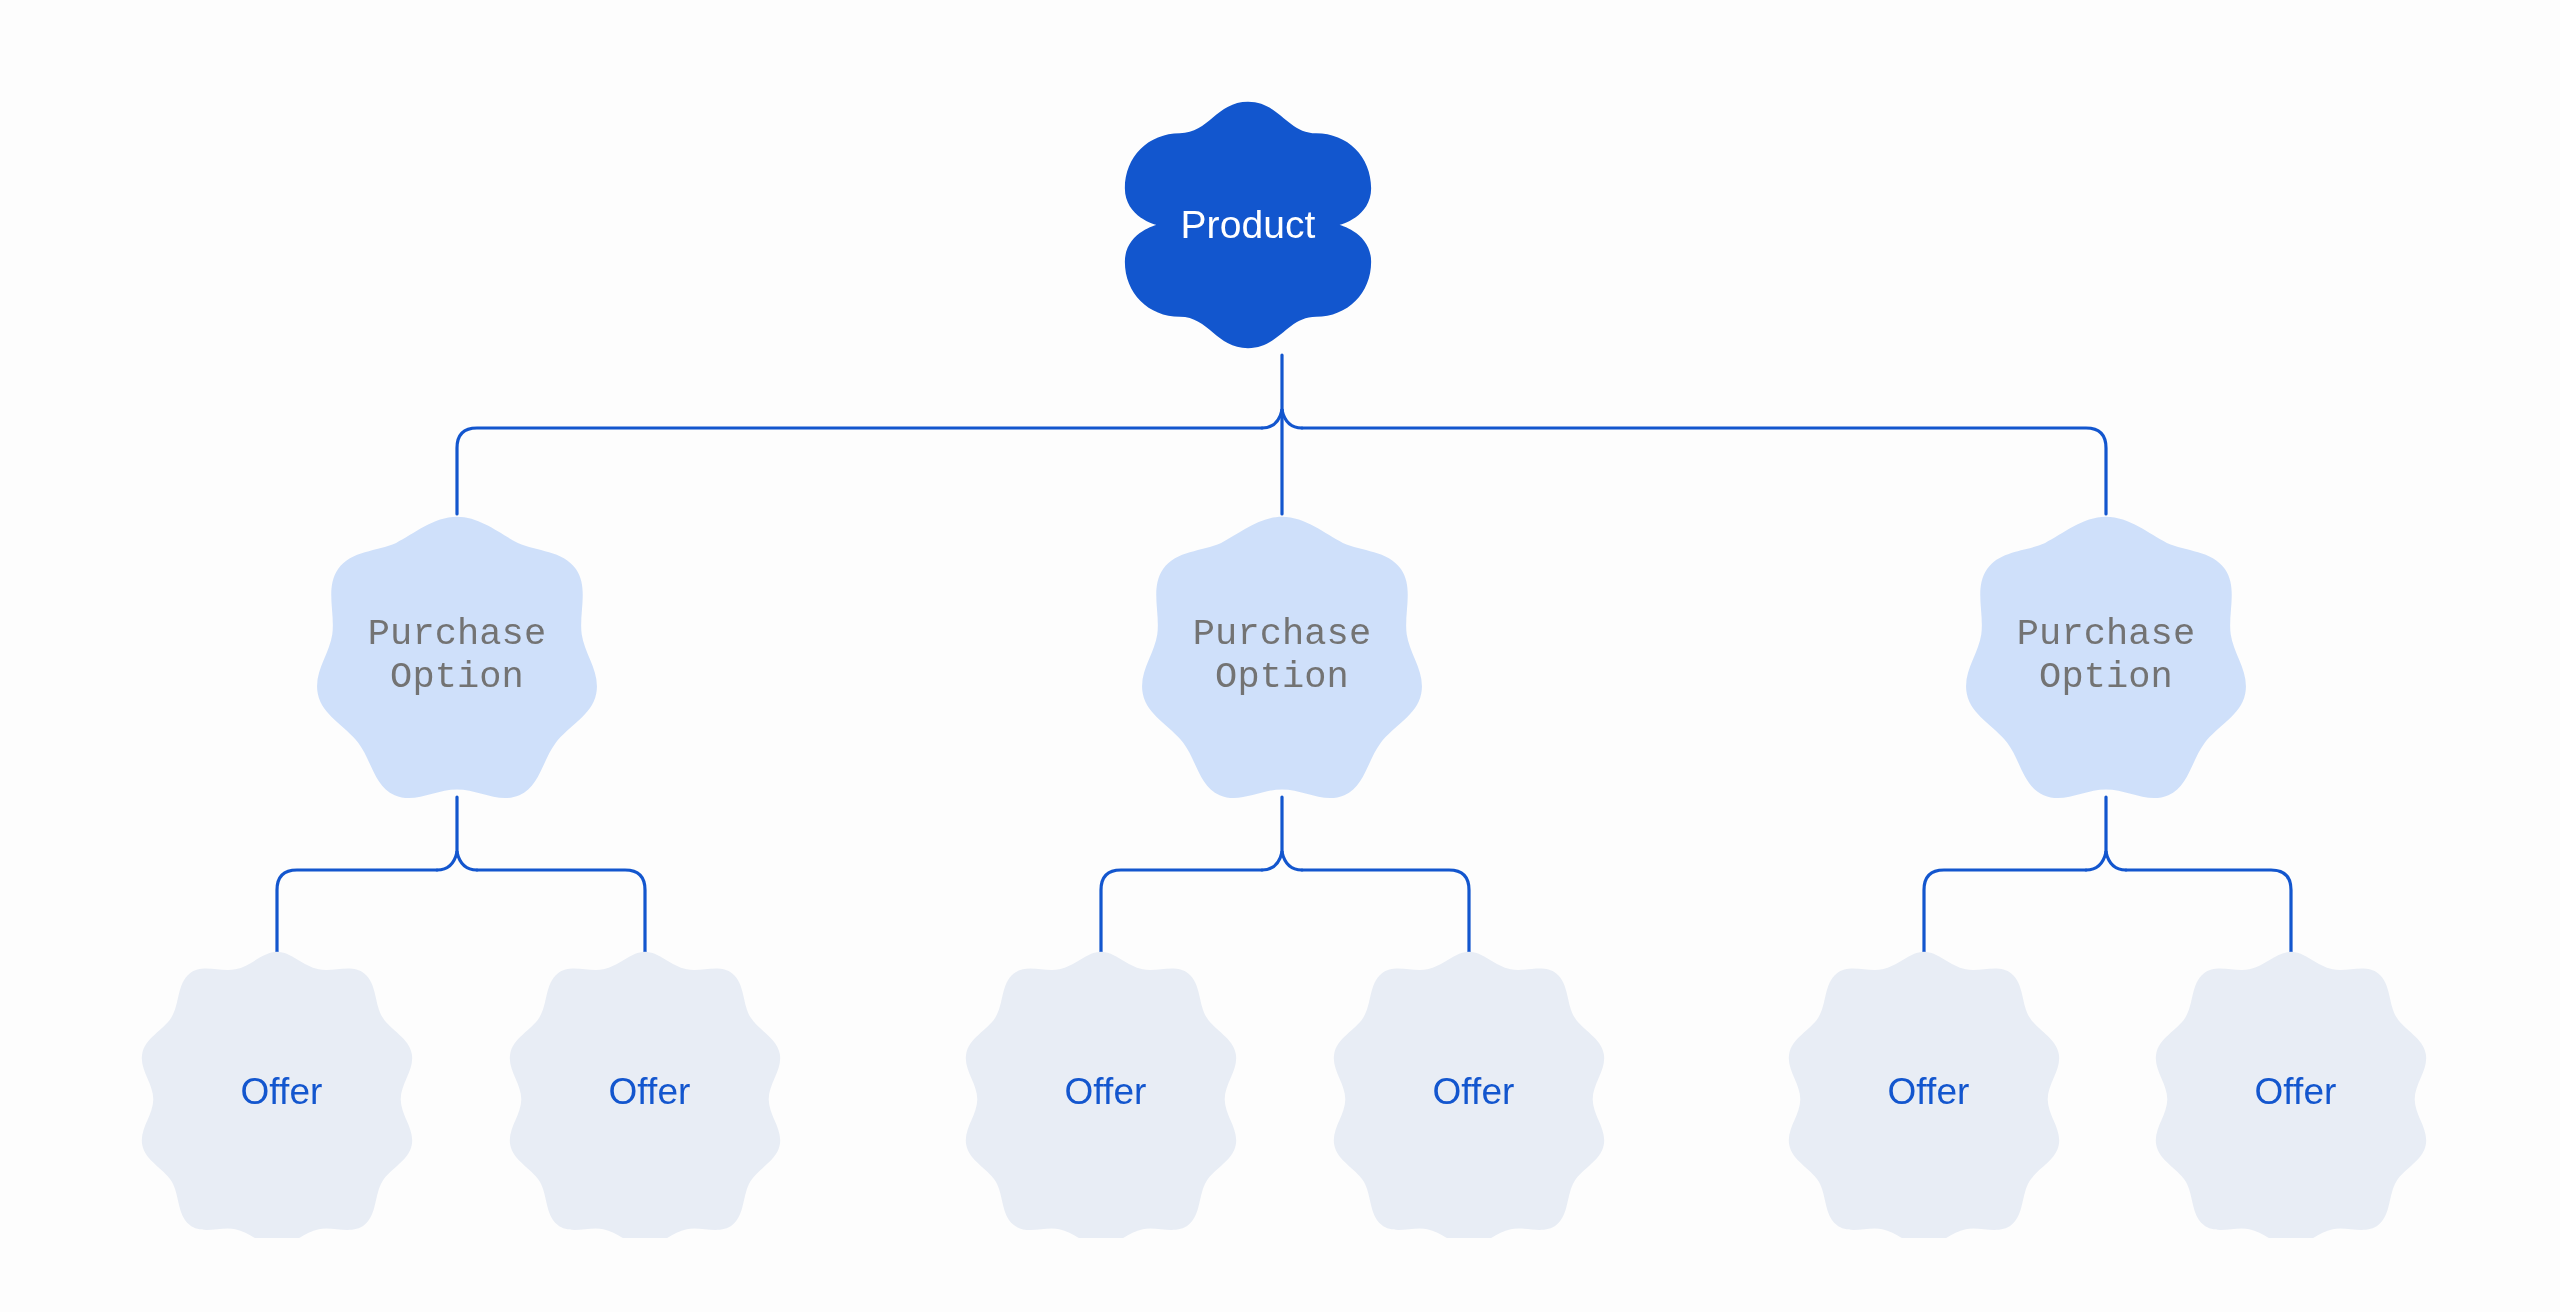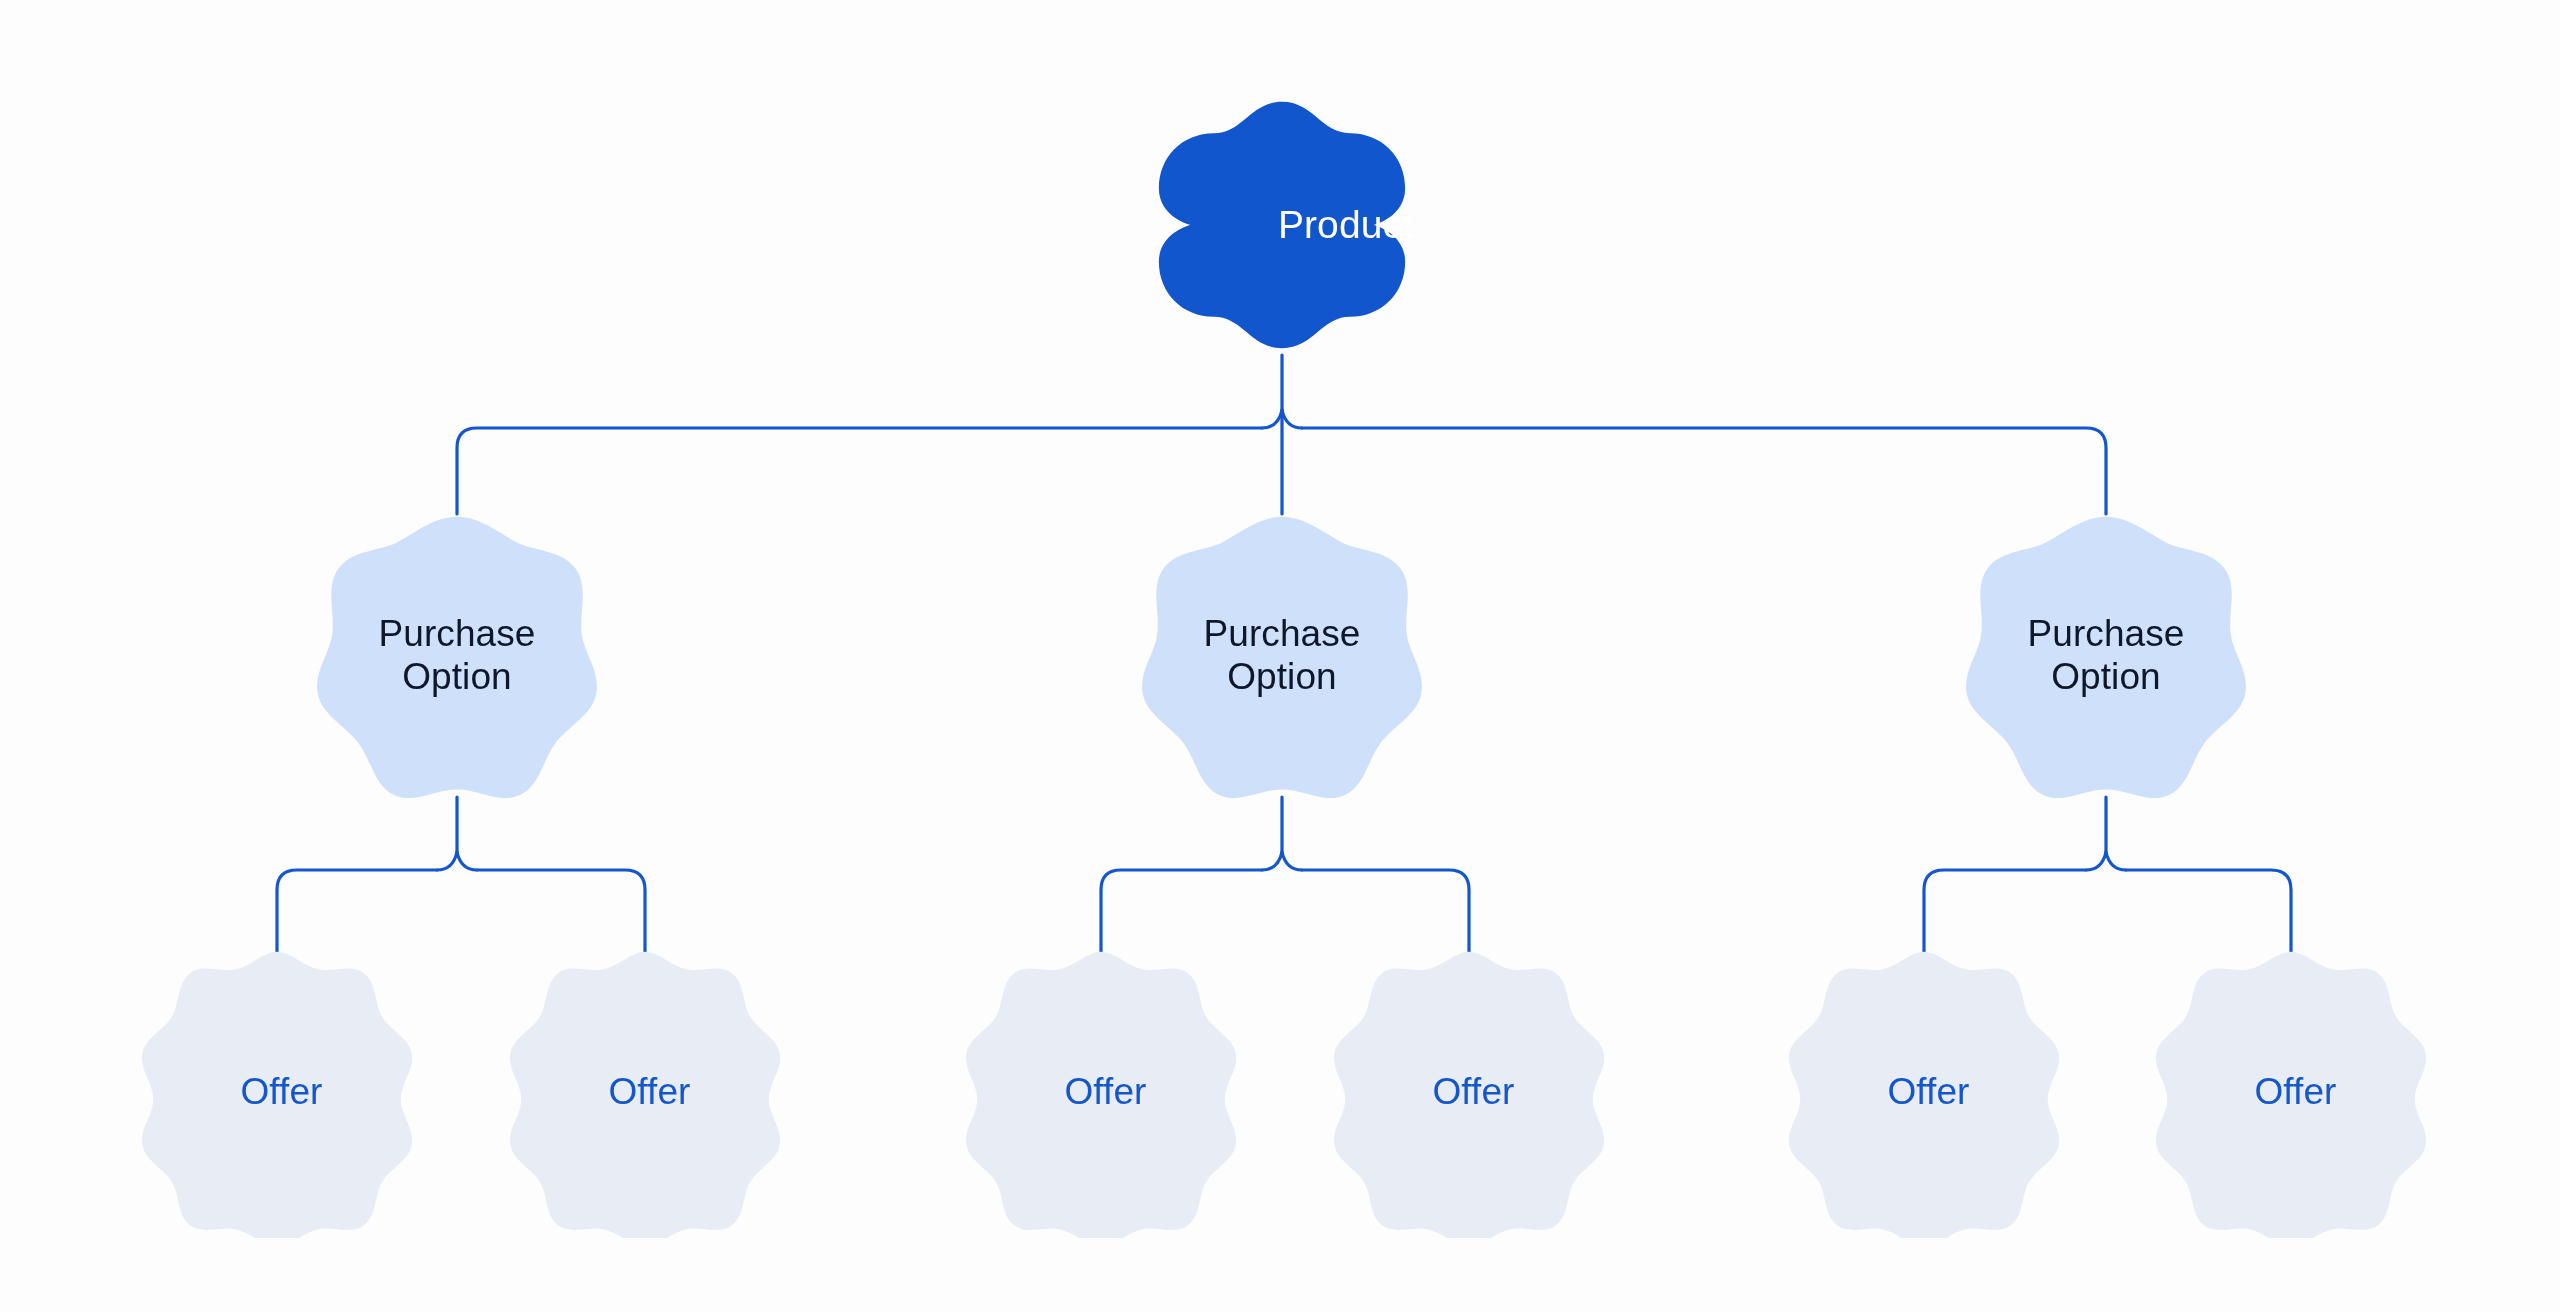--- a/index.html
+++ b/index.html
@@ -59,23 +59,24 @@
     color: #ffffff;
     font-size: 39px;
     font-weight: 400;
   }
   
   .node-option {
     width: 290px;
     height: 290px;
   }
   .node-option .node-label {
-    color: #0f172a;
+    color: #737373;
     font-size: 37px;
     font-weight: 400;
+    font-family: Liberation Mono, monospace;
   }
   
   .node-offer {
     width: 278px;
     height: 292px;
   }
   .node-offer .node-label {
     color: #1356CE;
     font-size: 37px;
     font-weight: 400;
@@ -112,21 +113,21 @@
       <path d="M 1469 952 L 1469 890 q 0 -20 -20 -20 L 1302 870"></path>
 
       <path d="M 2106 797 L 2106 852"></path>
       <path d="M 2086 870 q 16 0 20 -18"></path>
       <path d="M 2126 870 q -16 0 -20 -18"></path>
       <path d="M 1924 952 L 1924 890 q 0 -20 20 -20 L 2086 870"></path>
       <path d="M 2291 952 L 2291 890 q 0 -20 -20 -20 L 2126 870"></path>
     </g>
   </svg>
 
-  <div class="node node-root" style="left:1151px; top:94px;justify-content:flex-end;">
+  <div class="node node-root" style="left:1117px; top:94px;">
     <svg class="node-shape" viewBox="0 0 200 200" preserveAspectRatio="none" xmlns="http://www.w3.org/2000/svg">
       <path fill="#1256CE" d="
         M 100 6
         C 124 6 130 30 152 30
         C 176 30 194 48 194 72
         C 194 94 170 100 170 100
         C 170 100 194 106 194 128
         C 194 152 176 170 152 170
         C 130 170 124 194 100 194
         C 76 194 70 170 48 170

